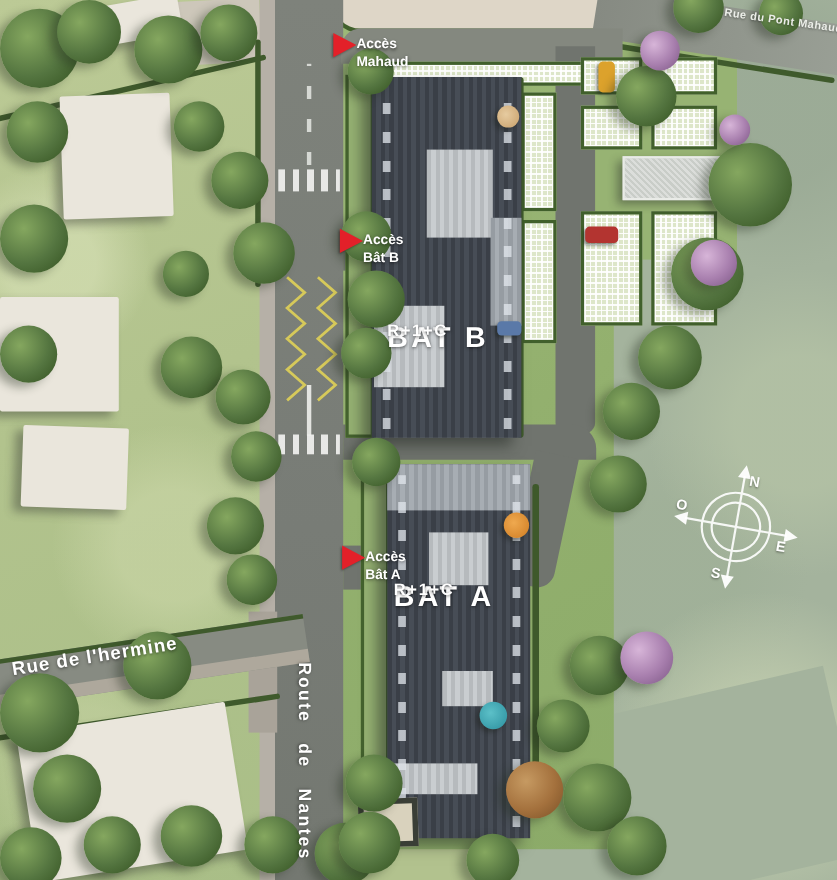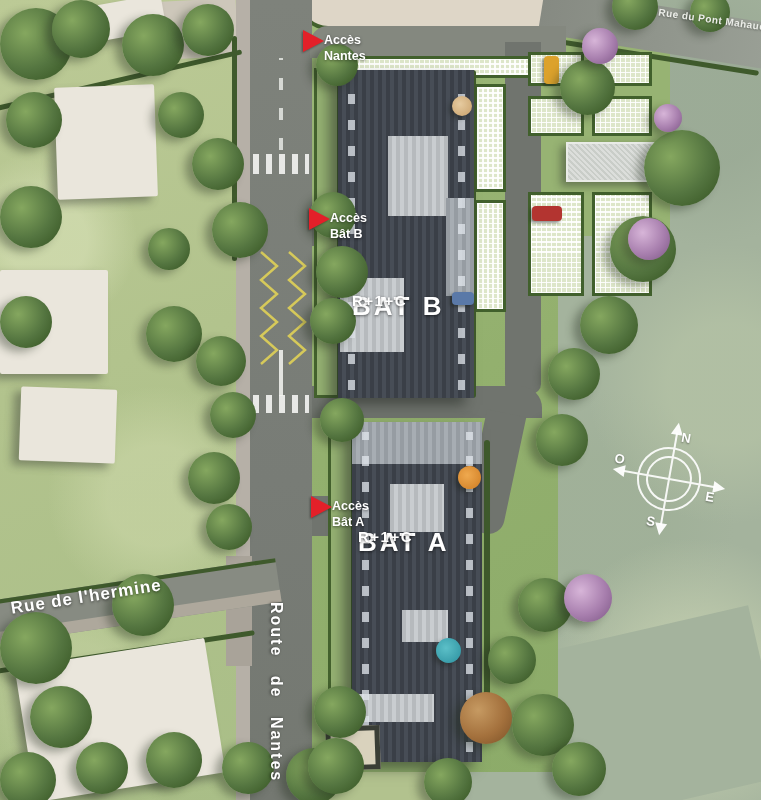--- a/index.html
+++ b/index.html
@@ -232,21 +232,21 @@
   <div class="tree autumn z4" style="left:460px;top:692px;width:52px;height:52px;"></div>
   <div class="tree purple z4" style="left:582px;top:28px;width:36px;height:36px;"></div>
   <div class="tree purple z4" style="left:654px;top:104px;width:28px;height:28px;"></div>
   <div class="tree purple z4" style="left:628px;top:218px;width:42px;height:42px;"></div>
   <div class="tree purple z4" style="left:564px;top:574px;width:48px;height:48px;"></div>
 
   <div class="access" style="left:228px;top:30px;width:96px;">
     <div class="map-label txt">
       <span>Accès</span>
         <br>
-      <span>Nantes</span>
+      <span>Mahaud</span>
     </div>
     <div class="tri" style="position:relative;"></div>
   </div>
   <div class="access" style="left:228px;top:208px;width:102px;">
     <div class="map-label txt">
       <span>Accès</span>
         <br>
       <span>Bât B</span>
     </div>
     <div class="tri" style="position:relative;"></div>

